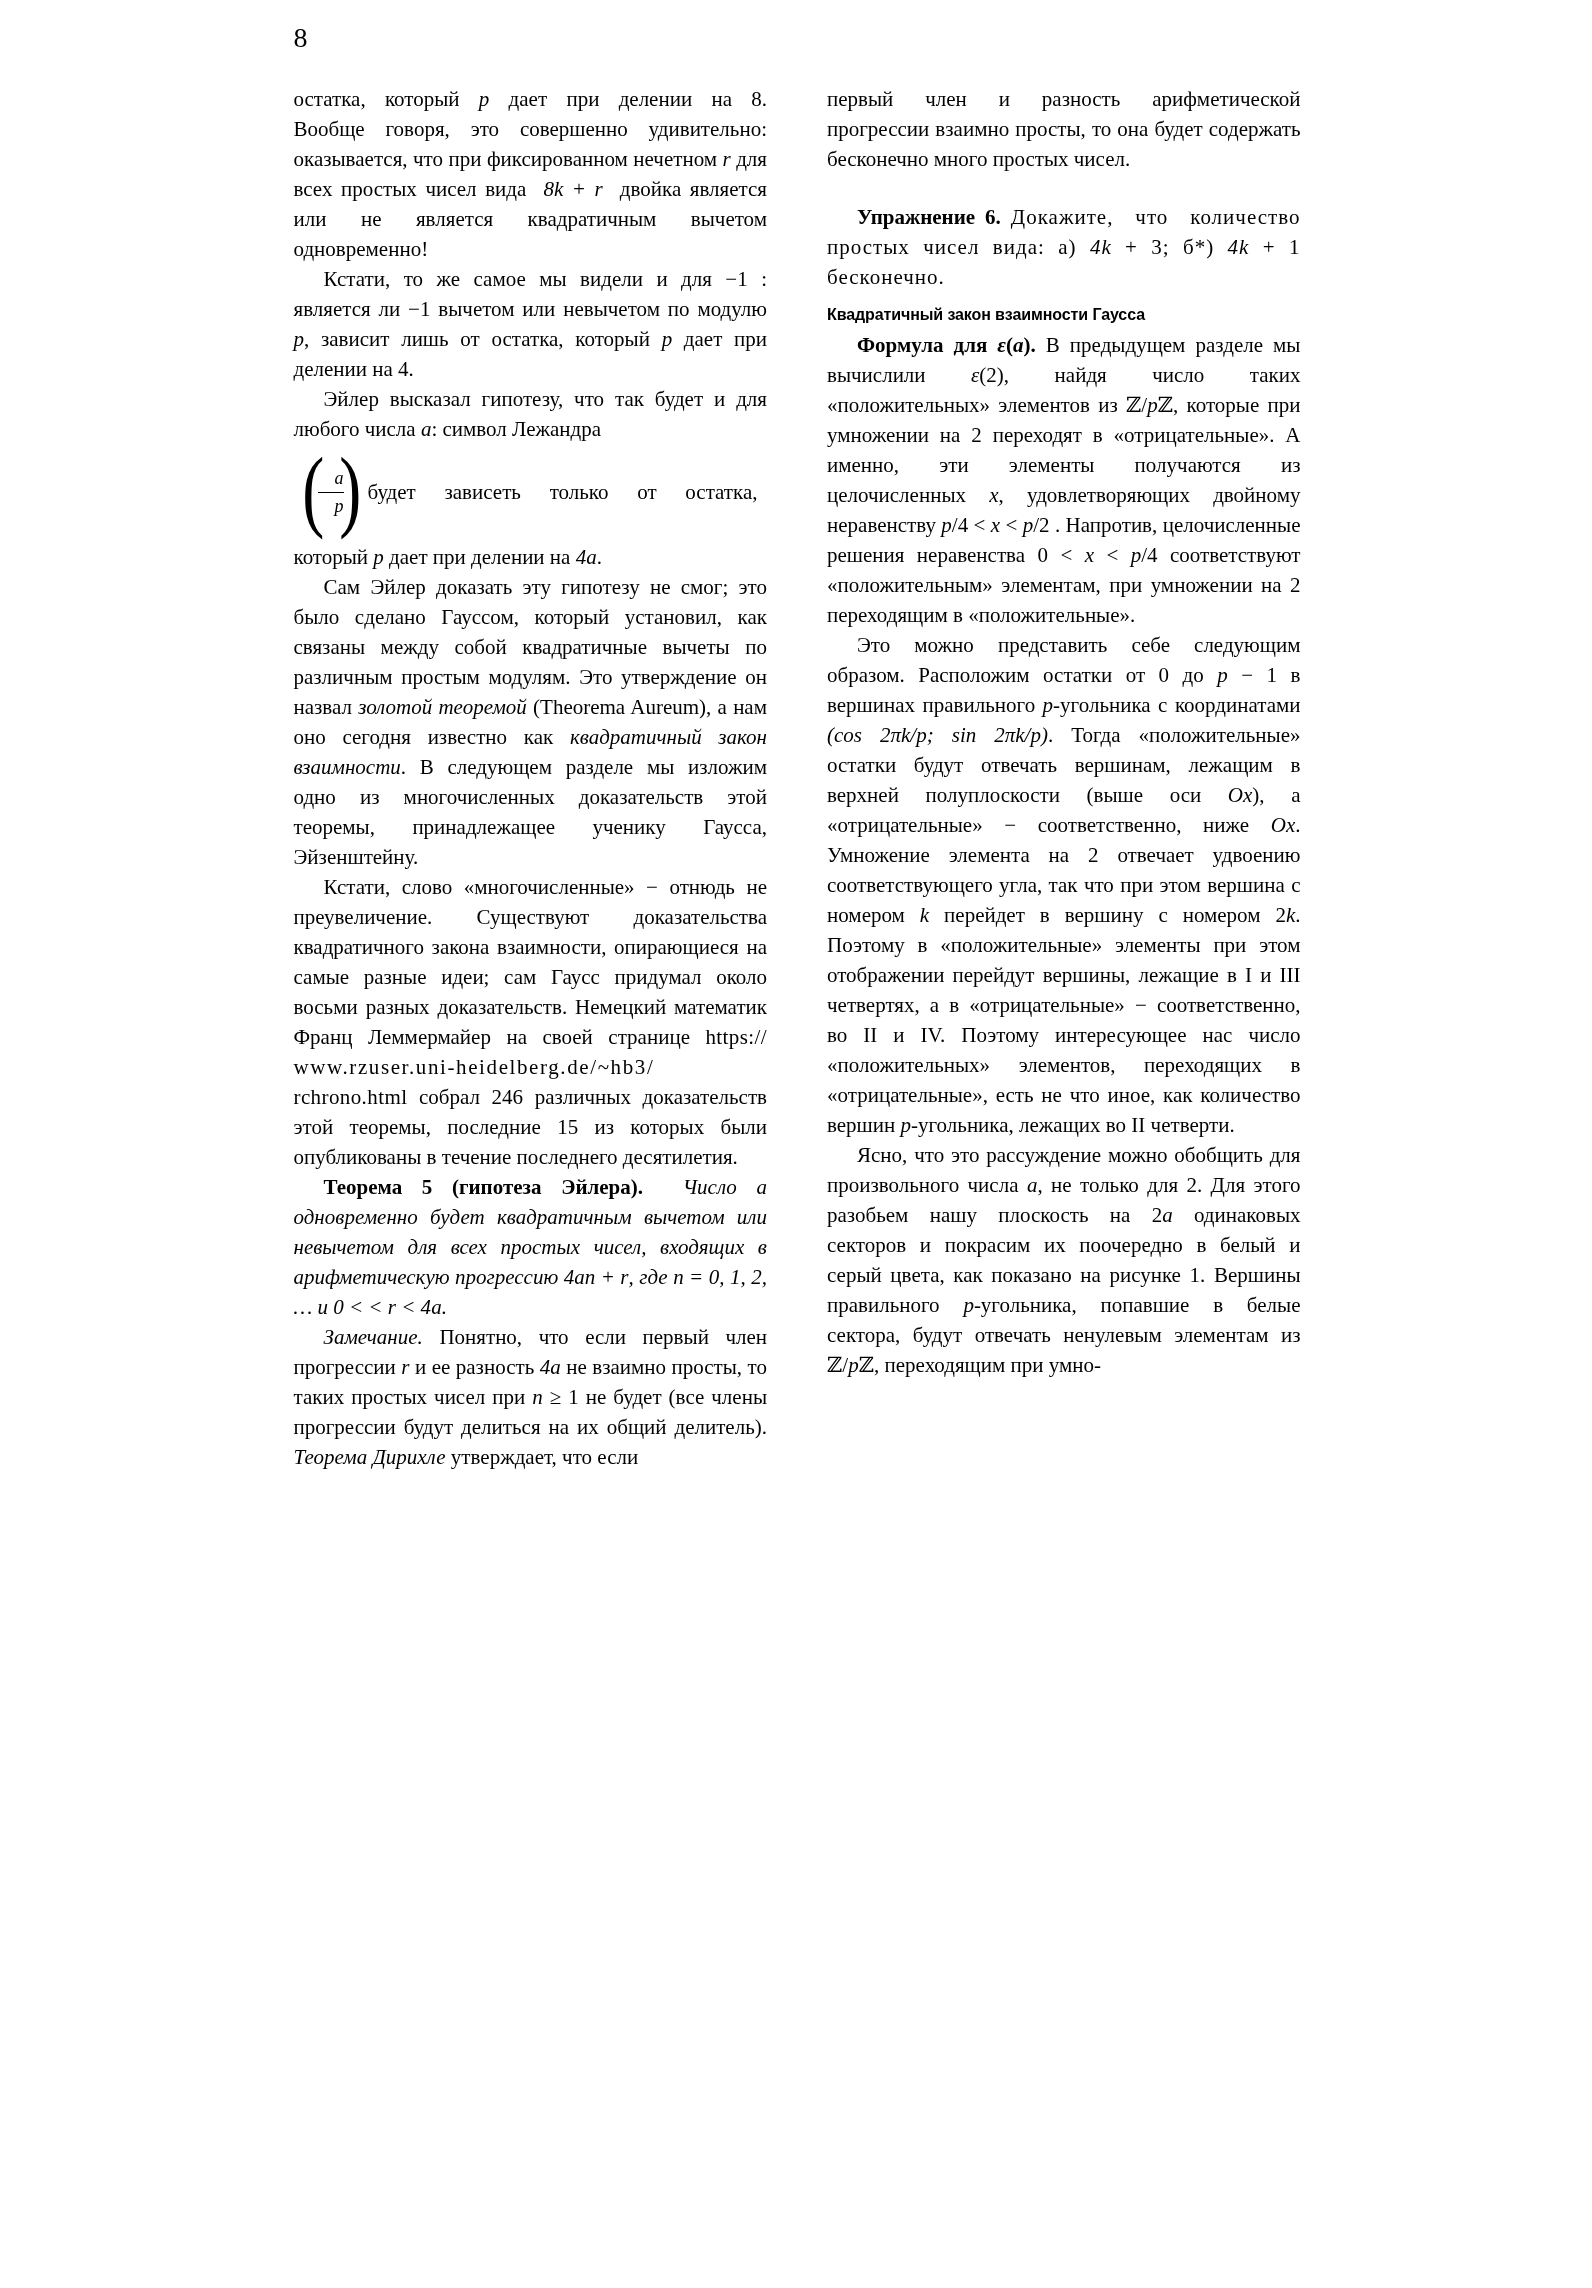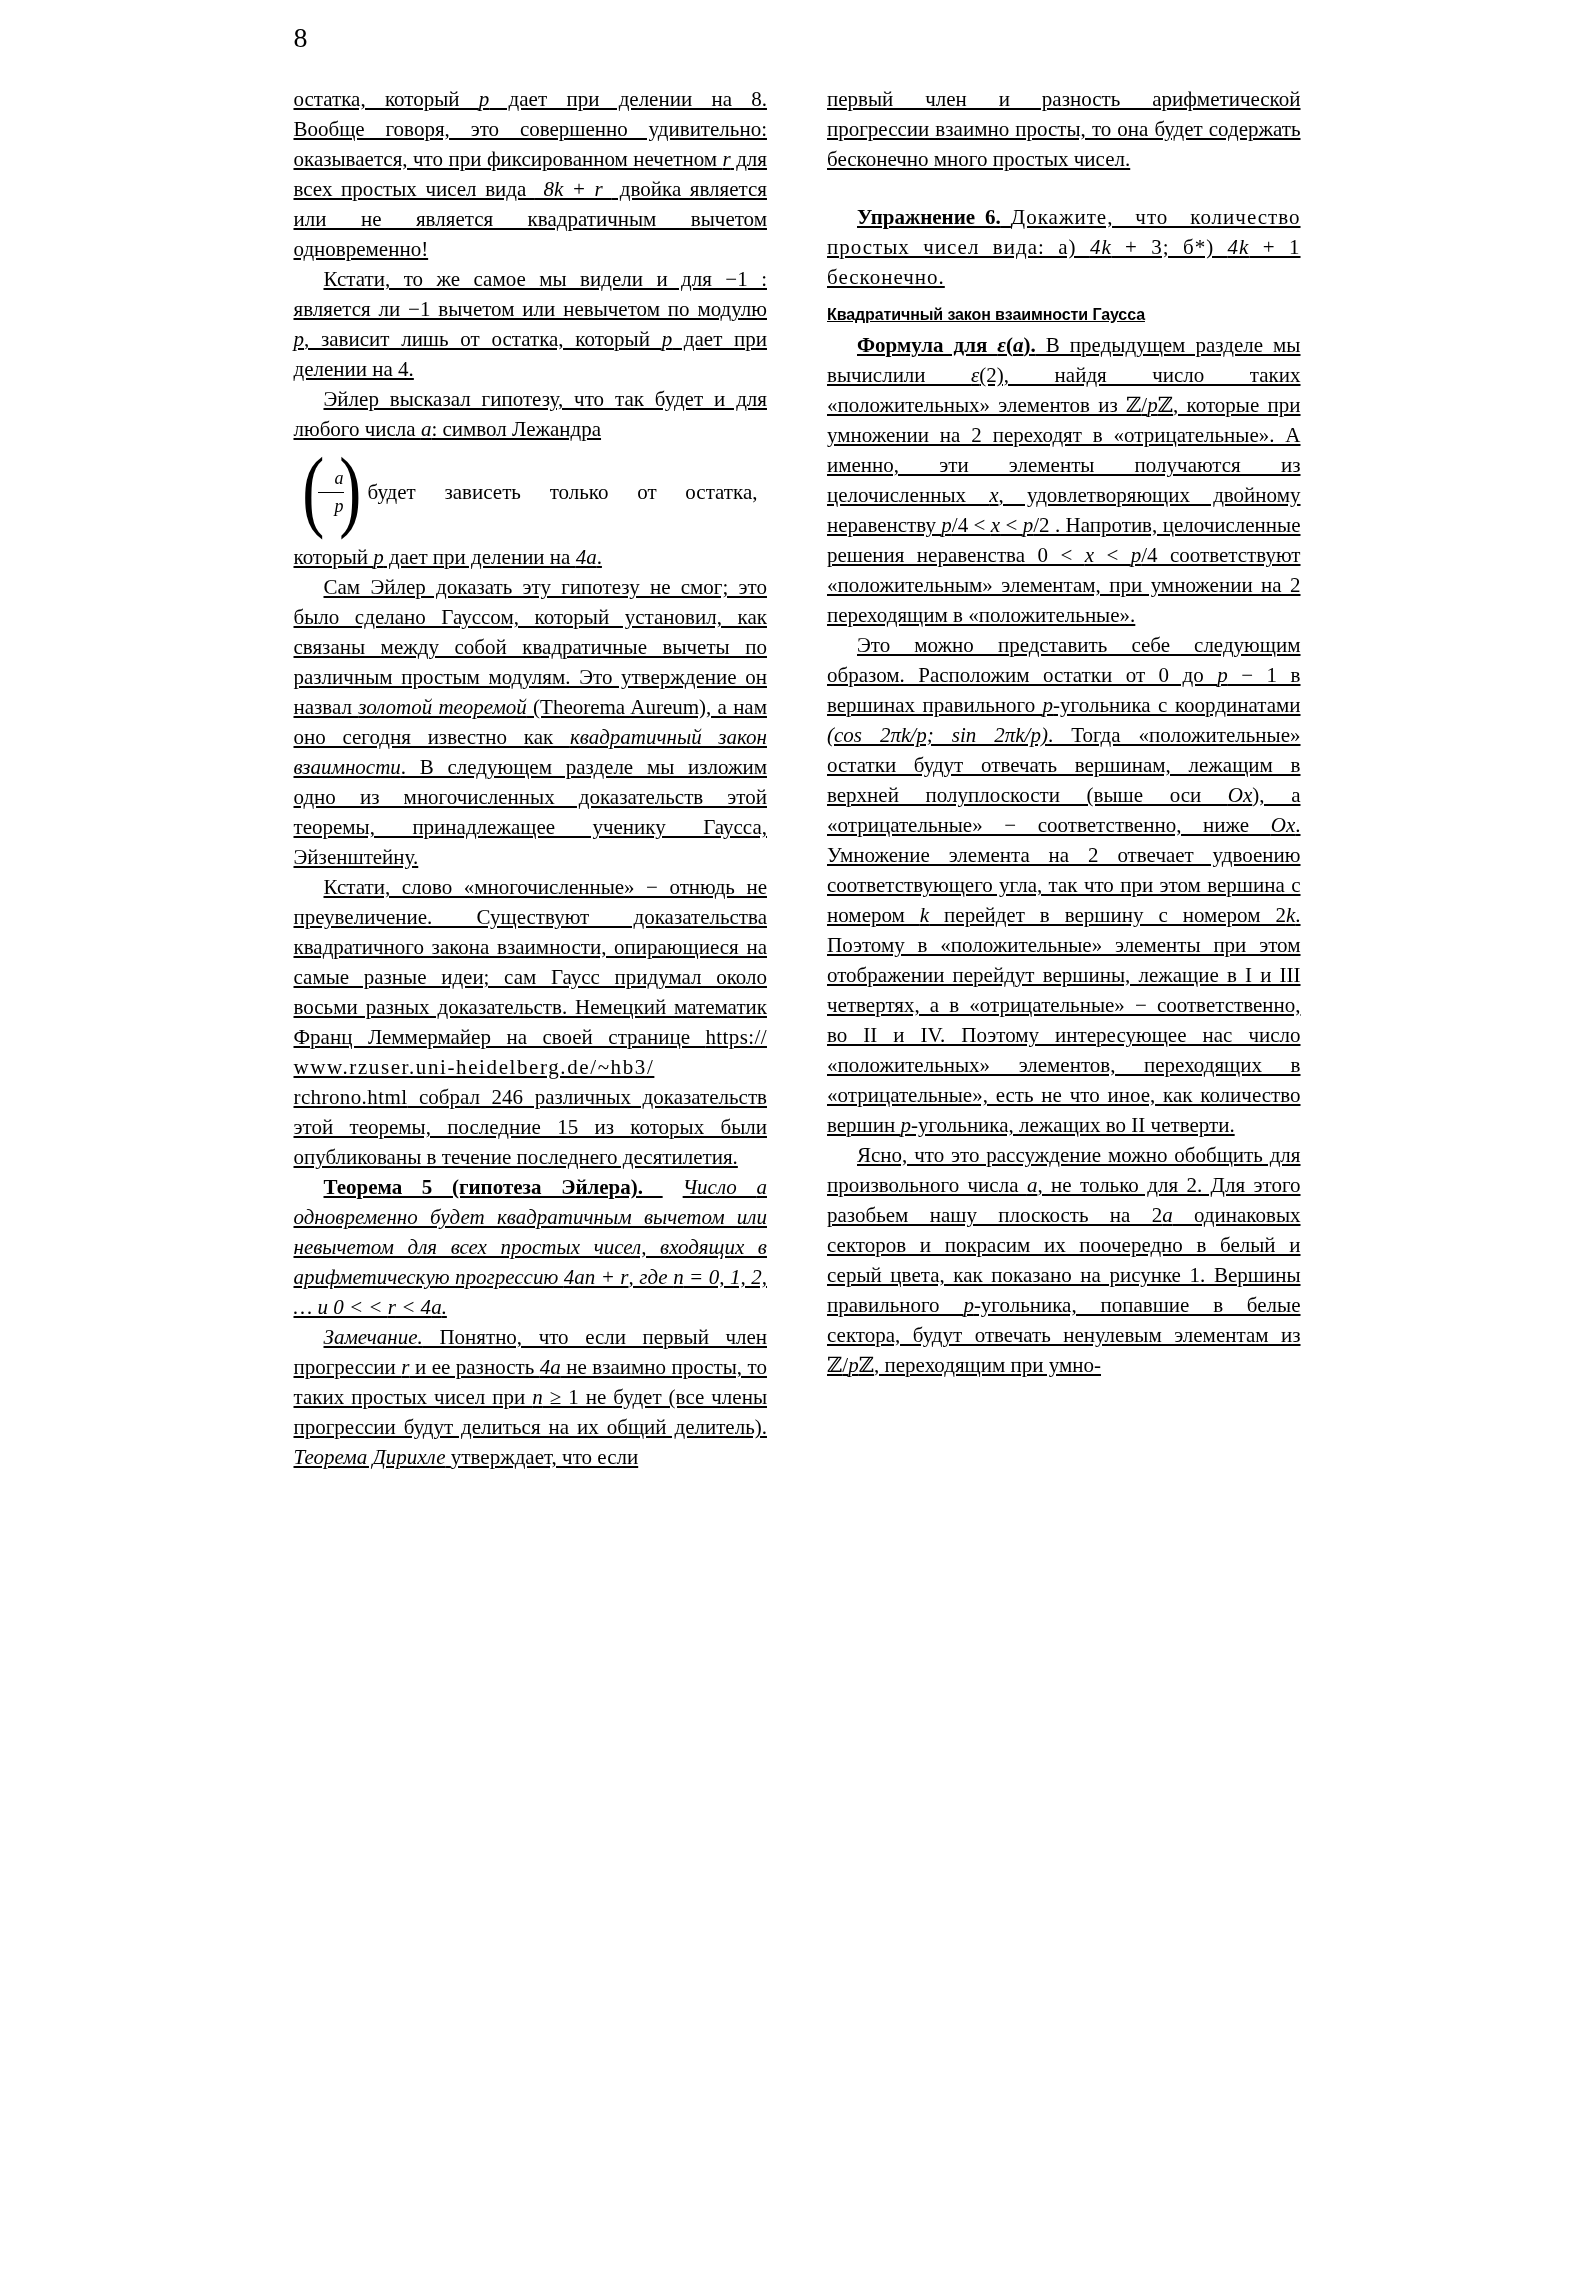--- a/index.html
+++ b/index.html
@@ -68,21 +68,20 @@
     display: flex;
     gap: 60px;
   }
   .col {
     width: 474px;
     font-size: 21px;
     line-height: 30px;
     text-align: justify;
     text-justify: inter-word;
     hyphens: manual;
-    text-decoration: underline;
   }
 
   p {
     margin: 0;
     text-indent: 30px;
   }
   p.noindent { text-indent: 0; }
 
   .it { font-style: italic; }
   .bd { font-weight: bold; margin-top: 8px; }

